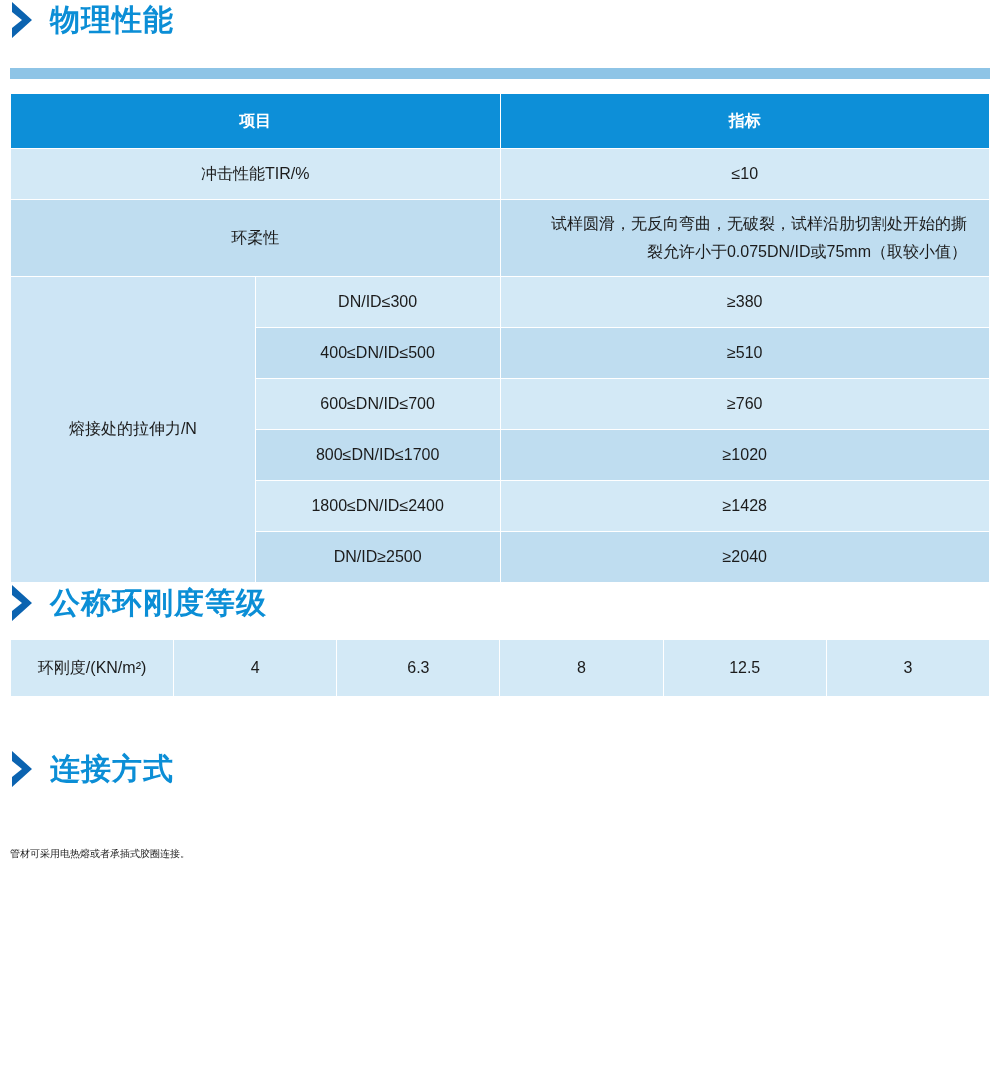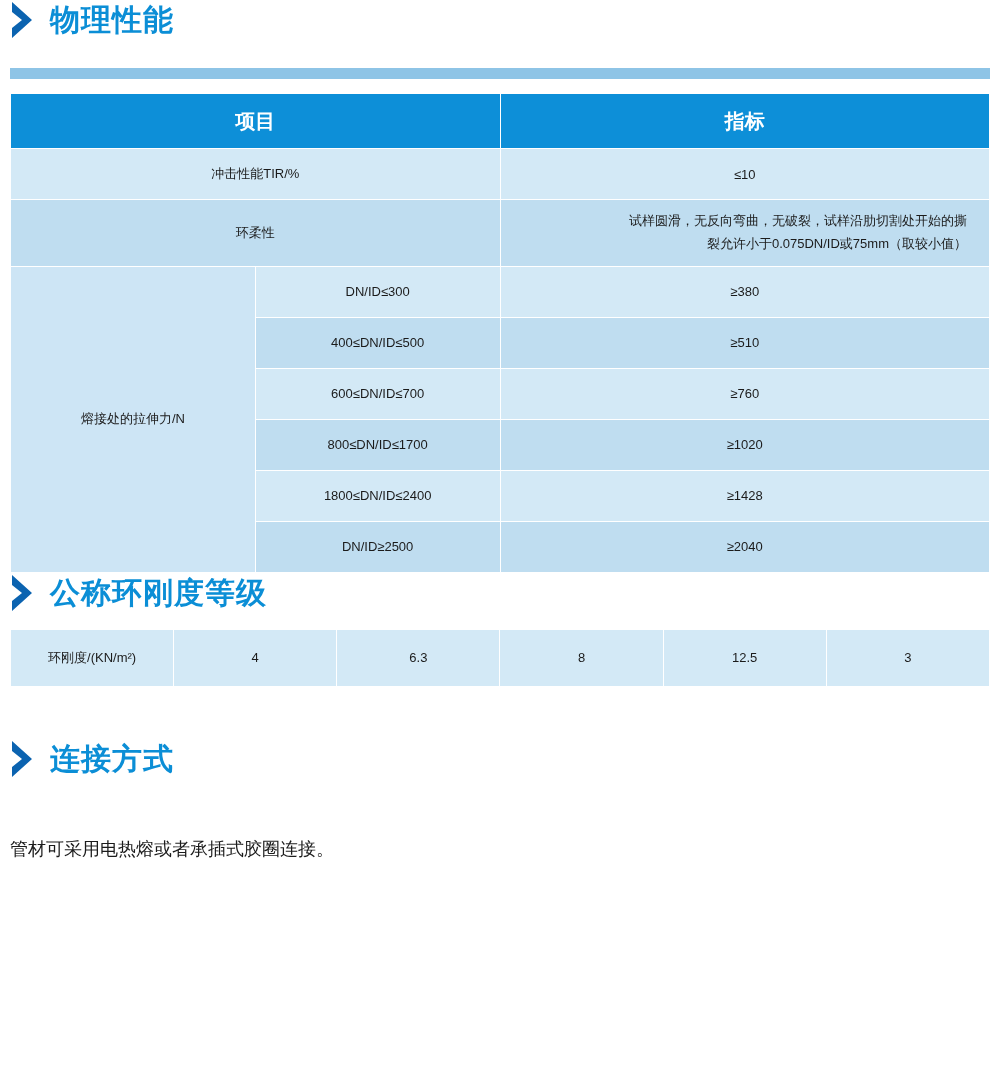--- a/index.html
+++ b/index.html
@@ -55,30 +55,30 @@
   
   table {
     border-collapse: collapse;
     width: 100%;
     table-layout: fixed;
   }
   td, th {
     border: 1px solid #ffffff;
     text-align: center;
     vertical-align: middle;
-    font-size: 13px;
+    font-size: 16px;
     font-weight: normal;
     color: #1b1b1b;
     padding: 6px 8px;
   }
   .hdr {
     background: #0d8fd8;
     color: #ffffff;
     font-weight: bold;
-    font-size: 20px;
+    font-size: 16px;
     height: 42px;
   }
   .band-a { background: #d3e9f6; }
   .band-b { background: #bfddf0; }
   .band-c { background: #cde5f5; margin-top: 28px; }
 
   
   #physical-table td { height: 38px; }
   .cell-multiline {
     line-height: 1.75;
@@ -88,21 +88,21 @@
 
   
   #stiffness-section { }
   #stiffness-table { margin-top: 16px; }
   #stiffness-table th { height: 44px; }
   #stiffness-table td { height: 44px; }
 
   
   #connect-section { margin-top: 52px; }
   .body-text {
-    font-size: 18px;
+    font-size: 10px;
     color: #1b1b1b;
     margin-top: 58px;
   }
 </style>
 </head>
 <body>
 
 <div class="page">
 
   <div class="section-head">

